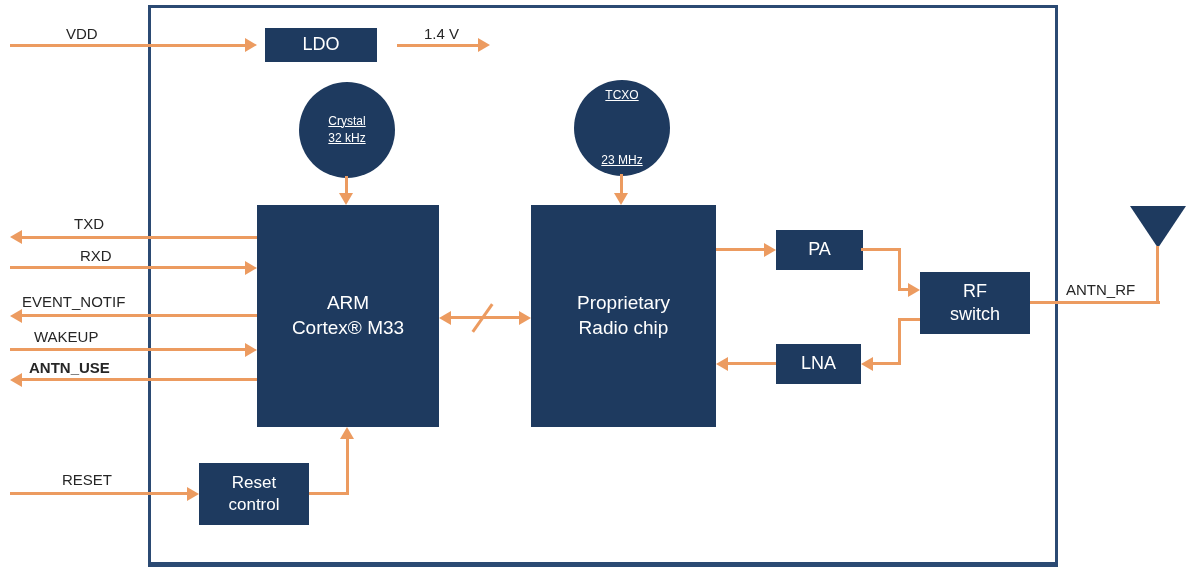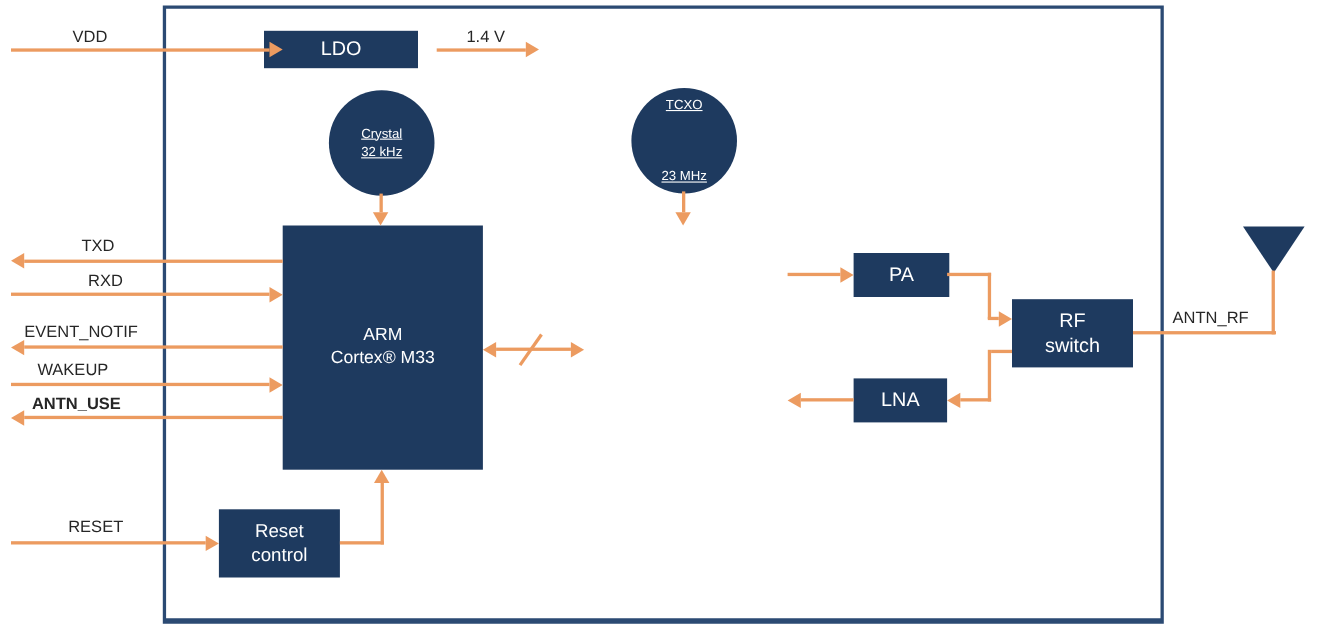--- a/index.html
+++ b/index.html
@@ -26,50 +26,54 @@
 
   .siglabel { position:absolute; color:#262626; font-size:15px; white-space:nowrap; }
 
   .slash { position:absolute; width:3px; height:34px; background:#ec9b60; transform:rotate(35deg); }
 
   .antenna-tri { position:absolute; width:0; height:0;
                  border-left:28px solid transparent; border-right:28px solid transparent;
                  border-top:42px solid #1e3a5f; }
 
   .fs18 { font-size:18px; }
-  .fs19 { font-size:16px; }
+  .fs19 { font-size:19px; }
   .fs17 { font-size:17px; }
   .fs12 { font-size:12px; line-height:1.45; }
 </style>
 </head>
 <body>
 
 <div class="canvas">
 
   <div class="outer-box"></div>
 
-  <div class="block fs18" style="left:240px; top:28px; width:140px; height:34px;">
+  <div class="block fs18" style="left:265px; top:28px; width:112px; height:34px;">
     <span>LDO</span>
   </div>
 
   <div class="block circle fs12" style="left:299px; top:82px; width:96px; height:96px;">
     <span>Crystal</span>
     <span>32 kHz</span>
   </div>
 
   <div class="block circle fs12" style="left:574px; top:80px; width:96px; height:96px;gap:48px;">
     <span>TCXO</span>
     <span>23 MHz</span>
   </div>
 
   <div class="block fs19" style="left:257px; top:205px; width:182px; height:222px;">
     <span>ARM</span>
     <span>Cortex® M33</span>
   </div>
 
+  <div class="block fs19" style="left:531px; top:205px; width:185px; height:222px;">
+    <span>Proprietary</span>
+    <span>Radio chip</span>
+  </div>
 
   <div class="block fs18" style="left:776px; top:230px; width:87px; height:40px;">
     <span>PA</span>
   </div>
 
   <div class="block fs18" style="left:776px; top:344px; width:85px; height:40px;">
     <span>LNA</span>
   </div>
 
   <div class="block fs18" style="left:920px; top:272px; width:110px; height:62px;">

